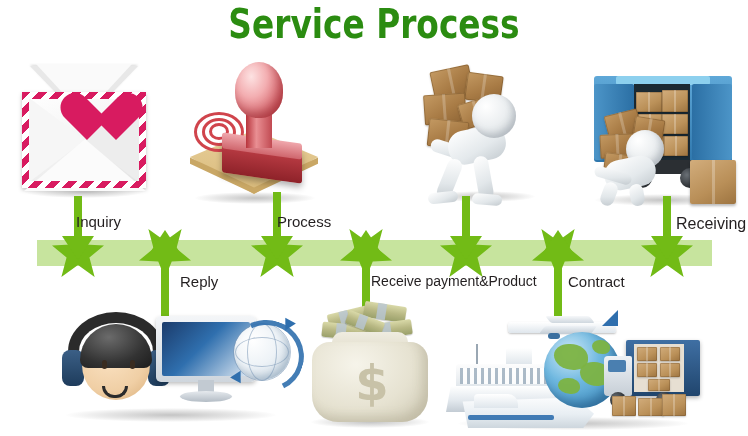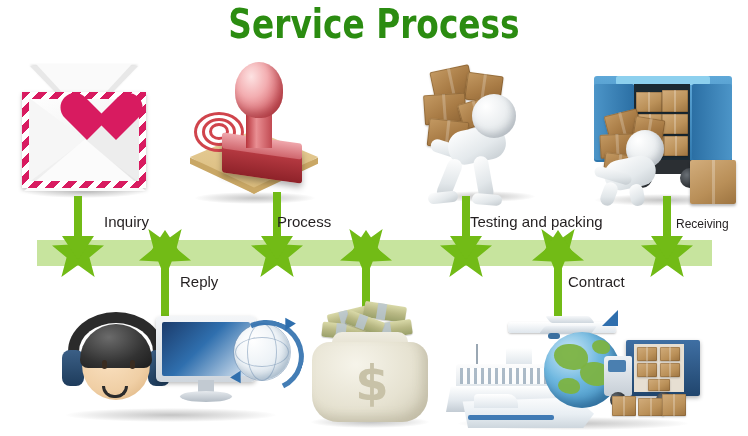--- a/index.html
+++ b/index.html
@@ -338,26 +338,26 @@
   <div class="arrow up" style="left:554px;top:256px;height:60px;"></div>
 
   <div class="star" style="left:52px;top:228px;"></div>
   <div class="star flip" style="left:139px;top:228px;"></div>
   <div class="star" style="left:251px;top:228px;"></div>
   <div class="star flip" style="left:340px;top:228px;"></div>
   <div class="star" style="left:440px;top:228px;"></div>
   <div class="star flip" style="left:532px;top:228px;"></div>
   <div class="star" style="left:641px;top:228px;"></div>
 
-  <div class="lbl" style="left:104px;top:214px;">Inquiry</div>
+  <div class="lbl" style="left:76px;top:214px;">Inquiry</div>
   <div class="lbl" style="left:277px;top:214px;">Process</div>
-  <div class="lbl" style="left:470px;top:214px;">Testing and packing</div>
-  <div class="lbl" style="left:676px;top:216px;font-size:12px;">Receiving</div>
+  <div class="lbl" style="left:676px;top:216px;font-size:16px;">Receiving</div>
 
   <div class="lbl" style="left:180px;top:274px;">Reply</div>
+  <div class="lbl" style="left:371px;top:273px;font-size:14px;">Receive payment&amp;Product</div>
   <div class="lbl" style="left:568px;top:274px;">Contract</div>
 
   <div class="icon" id="support">
     <div class="shadow" style="bottom:8px;width:210px;height:14px;"></div>
     <div class="headset">
       <div class="hs-band"></div>
       <div class="hs-cupL"></div>
       <div class="hs-cupR"></div>
       <div class="face"></div>
       <div class="hair"></div>

